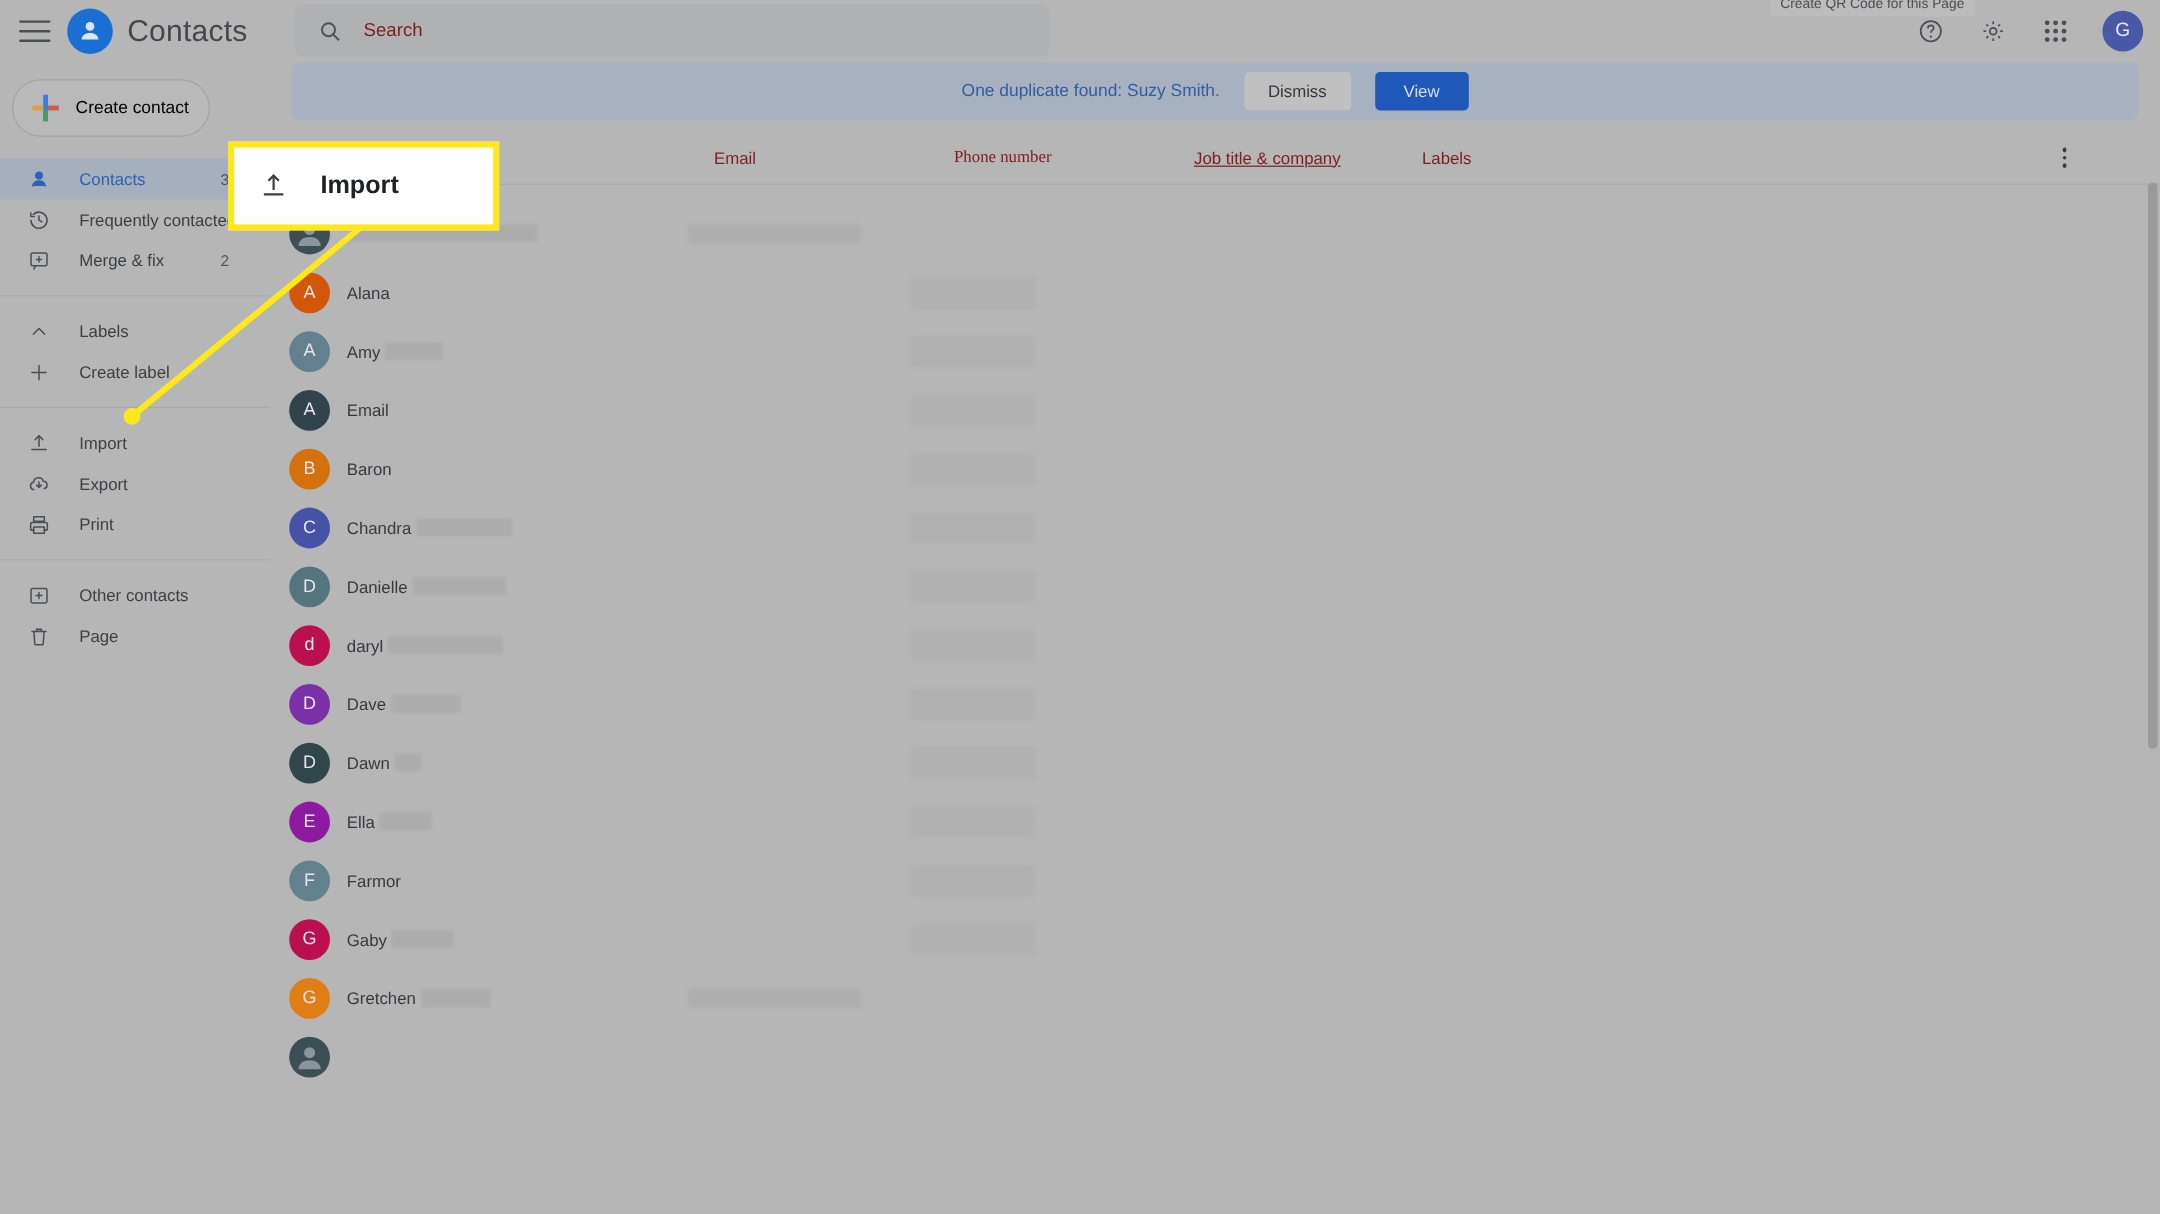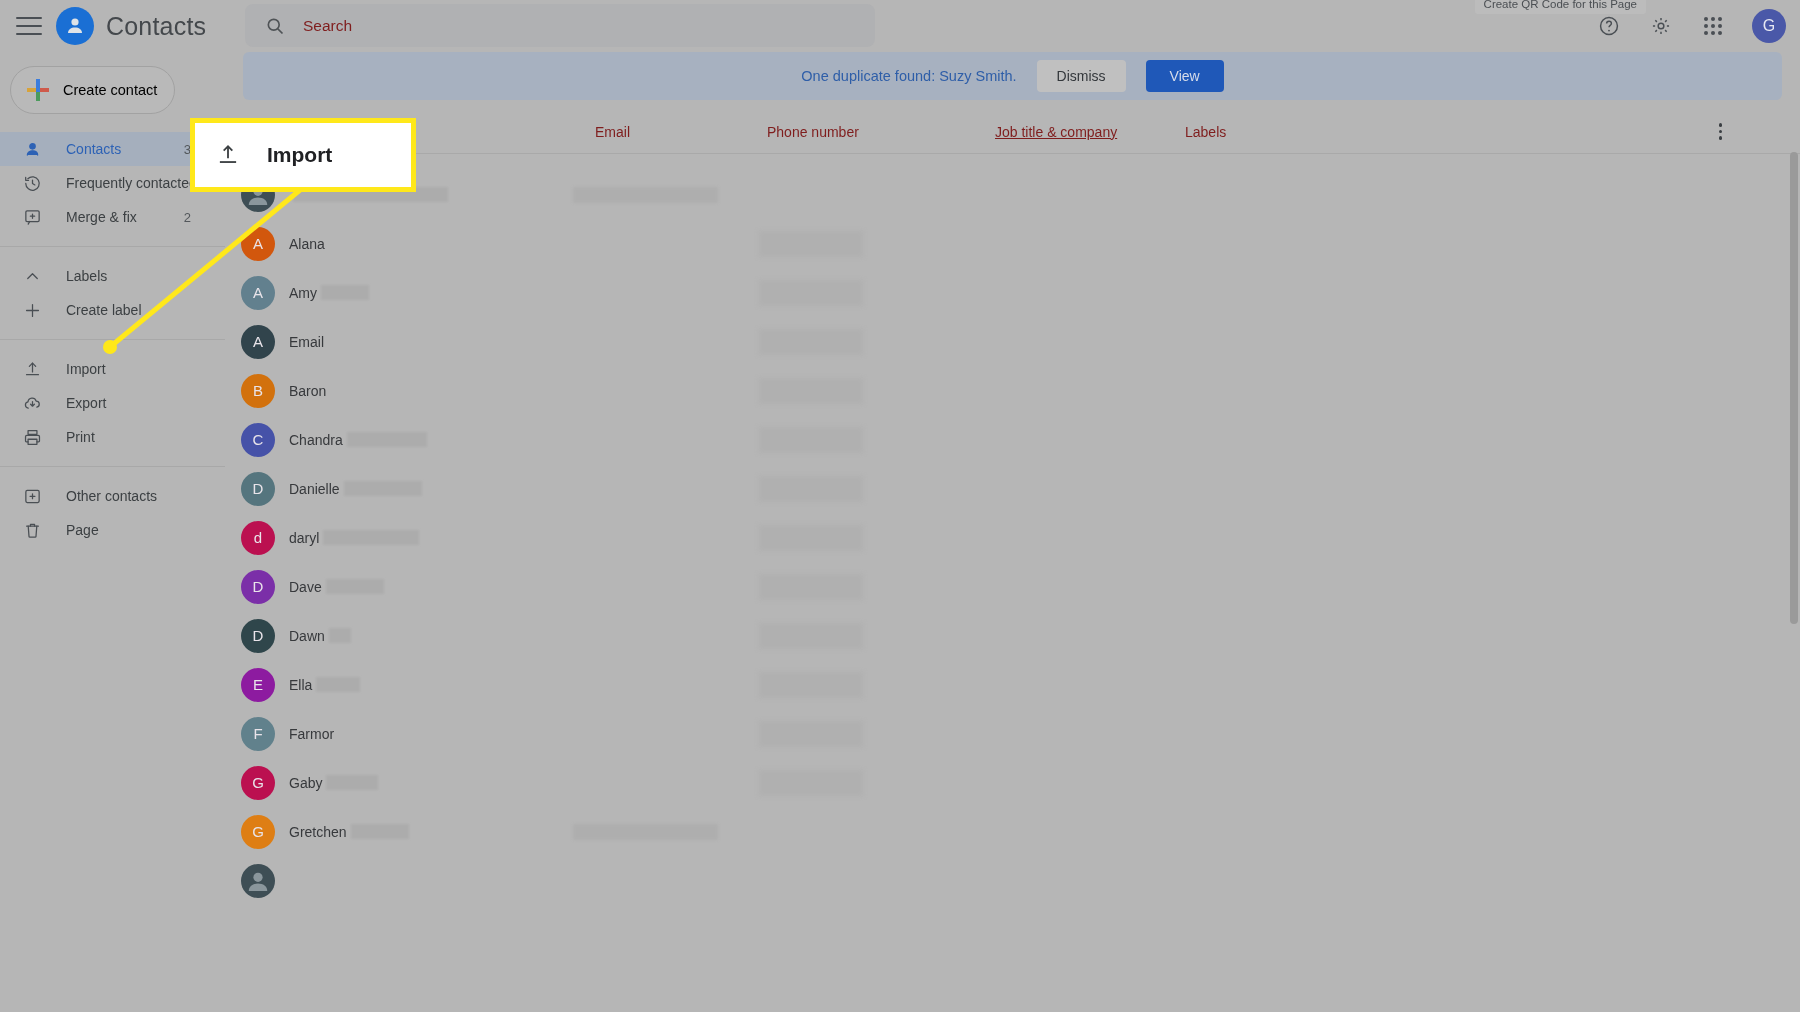--- a/index.html
+++ b/index.html
@@ -334,21 +334,21 @@
 
     <div class="dup-banner">
       <span class="dup-text">One duplicate found: Suzy Smith.</span>
       <button class="btn-dismiss">Dismiss</button>
       <button class="btn-view">View</button>
     </div>
 
     <div class="col-head" id="col-head">
         <div class="col" style="left: 960px;">Labels</div>
         <div class="col" style="left: 770px; text-decoration: underline;">Job title &amp; company</div>
-        <div class="col" style="left: 542px;">Phone number</div>
+        <div class="col" style="left: 570px; font-family: Liberation Serif, serif;">Phone number</div>
         <div class="col" style="left: 370px;">Email</div>
         <div class="col" style="left: 58px;">Name</div>
       <div class="kebab">
           <i></i>
           <i></i>
           <i></i>
         </div>
     </div>
 
     <div class="rows" id="rows">

